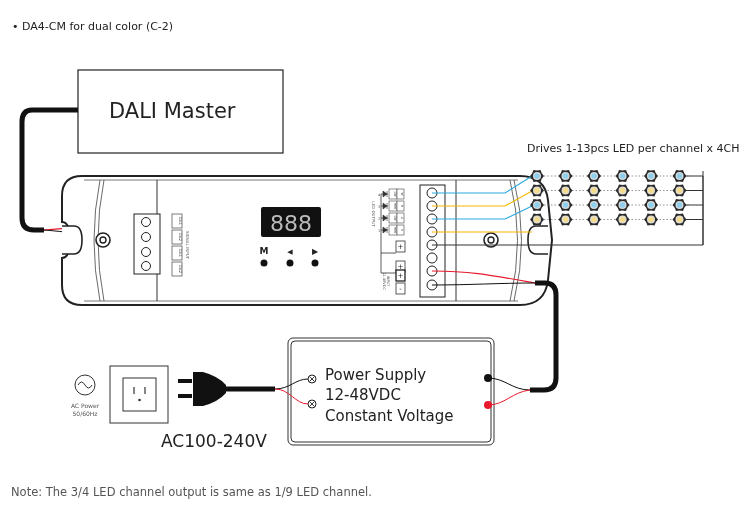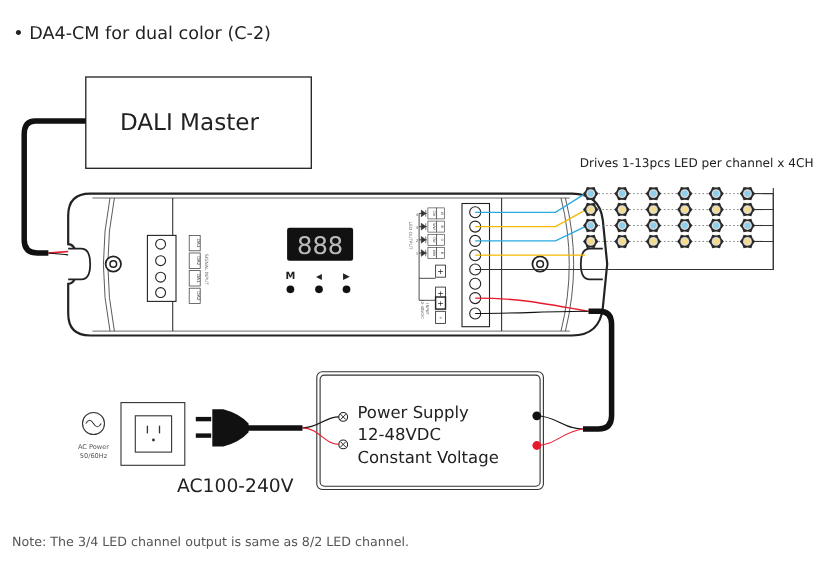--- a/index.html
+++ b/index.html
@@ -1,18 +1,18 @@
 <!DOCTYPE html>
 <html><head>
 <meta charset="utf-8">
 <style>
   html, body { margin:0; padding:0; background:#ffffff; }
   body { width:754px; height:515px; position:relative; overflow:hidden; font-family:"DejaVu Sans", sans-serif; color:#222; }
   .abs { position:absolute; }
-  #title { left:12px; top:20px; font-size:16px; color:#222; white-space:nowrap; }
+  #title { left:12px; top:20px; font-size:11px; color:#222; white-space:nowrap; }
   #note { left:11px; top:485px; font-size:11.5px; color:#555; white-space:nowrap; }
   svg text { font-family:"DejaVu Sans", sans-serif; }
 </style>
 </head>
 <body>
 
 <div id="title" class="abs">
   <span>•</span>
   <span>DA4-CM for dual color (C-2)</span>
 </div>
@@ -346,13 +346,13 @@
 
   <g>
     <circle cx="85" cy="385" r="10" fill="#fff" stroke="#333" stroke-width="1"></circle>
     <path d="M78,385 Q81.5,379 85,385 Q88.5,391 92,385" fill="none" stroke="#333" stroke-width="1"></path>
   </g>
   <text x="85" y="408" font-size="6" text-anchor="middle" fill="#555">AC Power</text>
   <text x="85" y="416" font-size="6" text-anchor="middle" fill="#555">50/60Hz</text>
   <text x="161" y="447" font-size="17" fill="#222">AC100-240V</text>
 </svg>
 
-<div id="note" class="abs">Note: The 3/4 LED channel output is same as 8/2 LED channel.</div>
+<div id="note" class="abs">Note: The 3/4 LED channel output is same as 1/9 LED channel.</div>
 
 </body></html>

